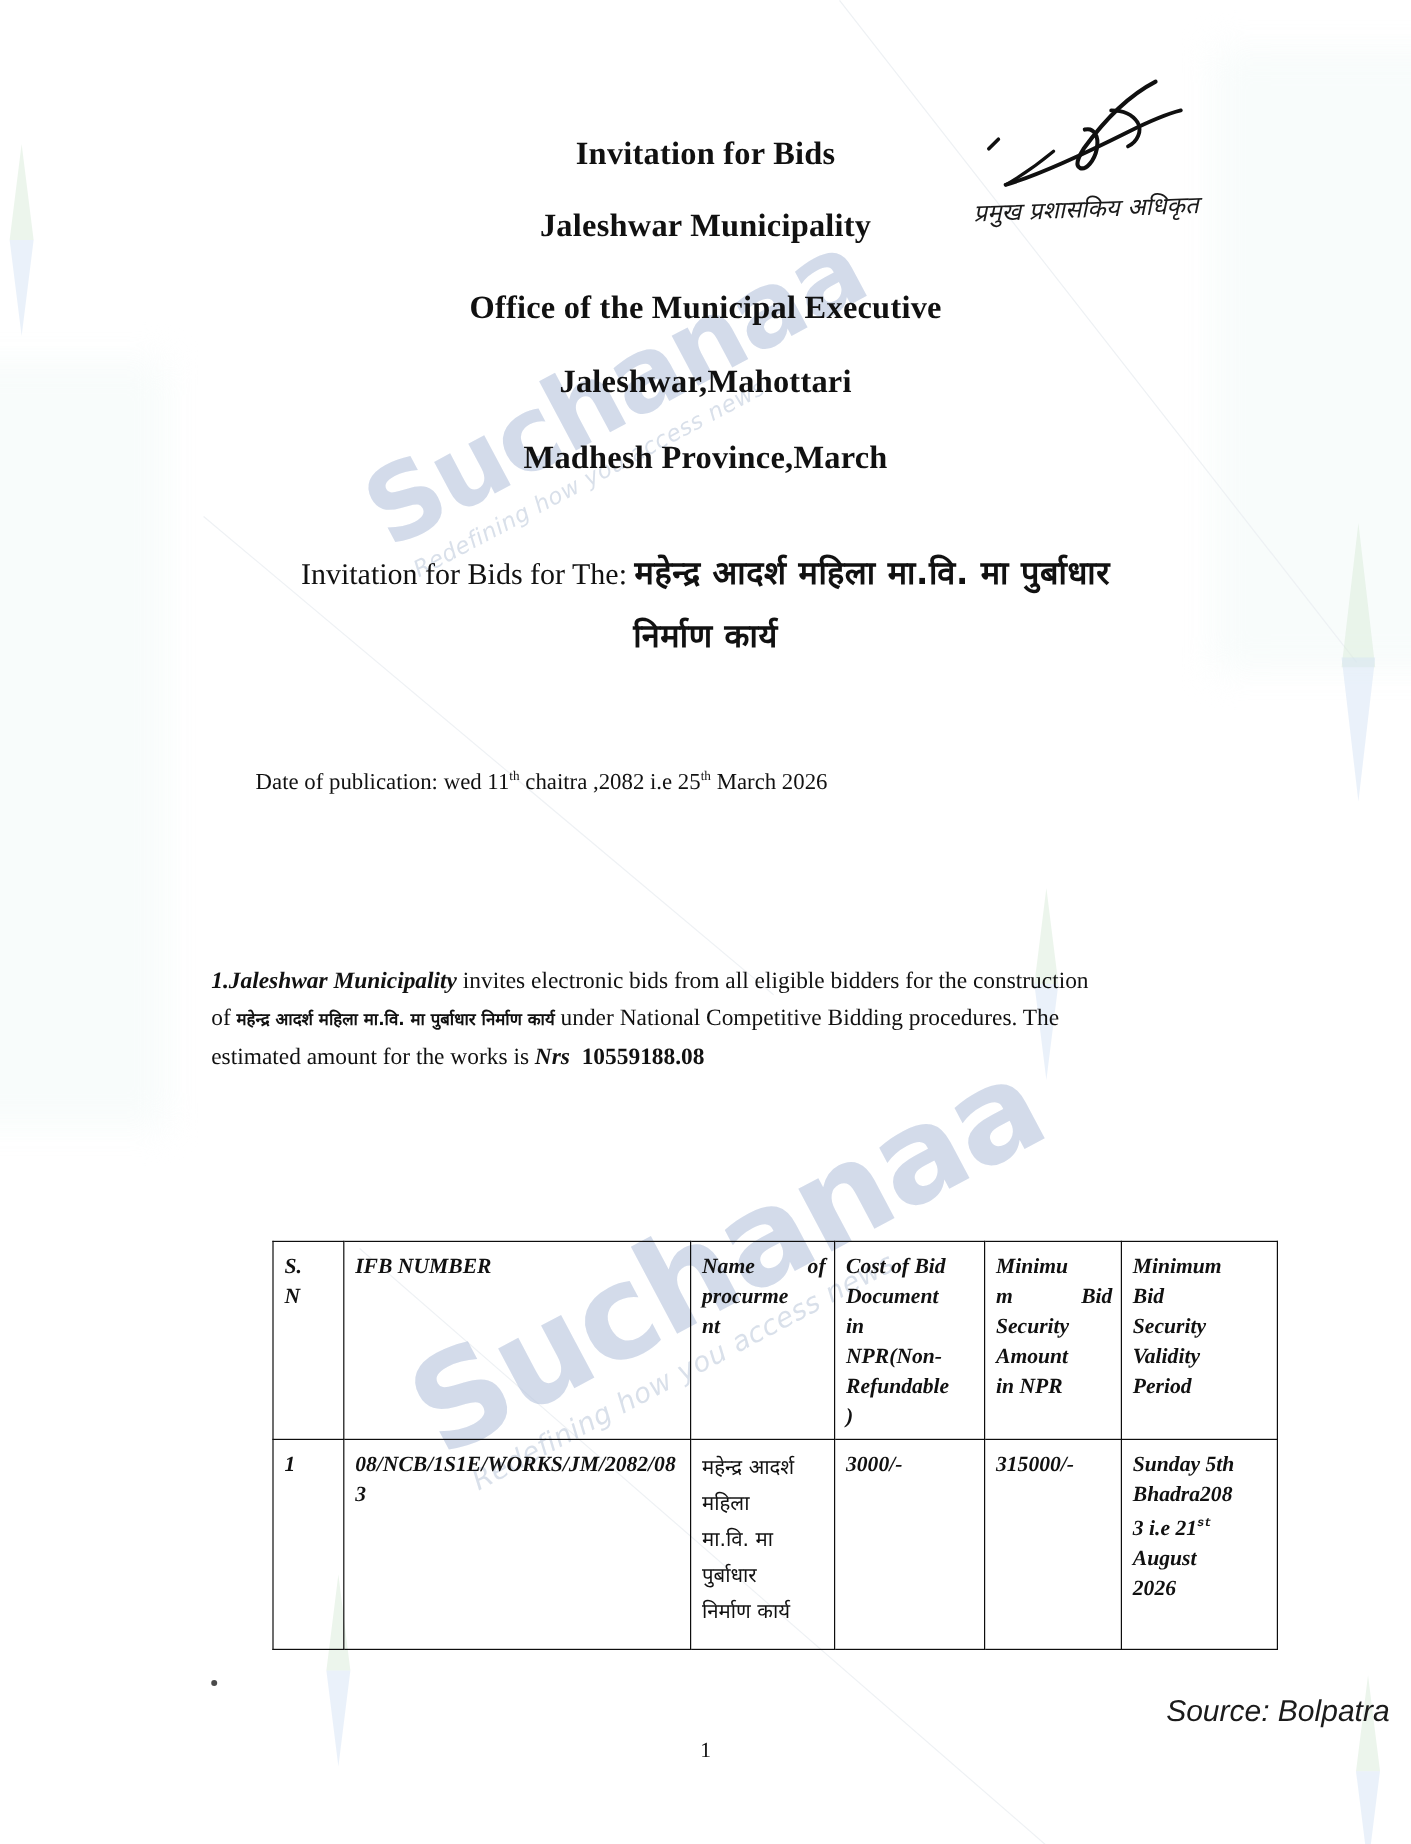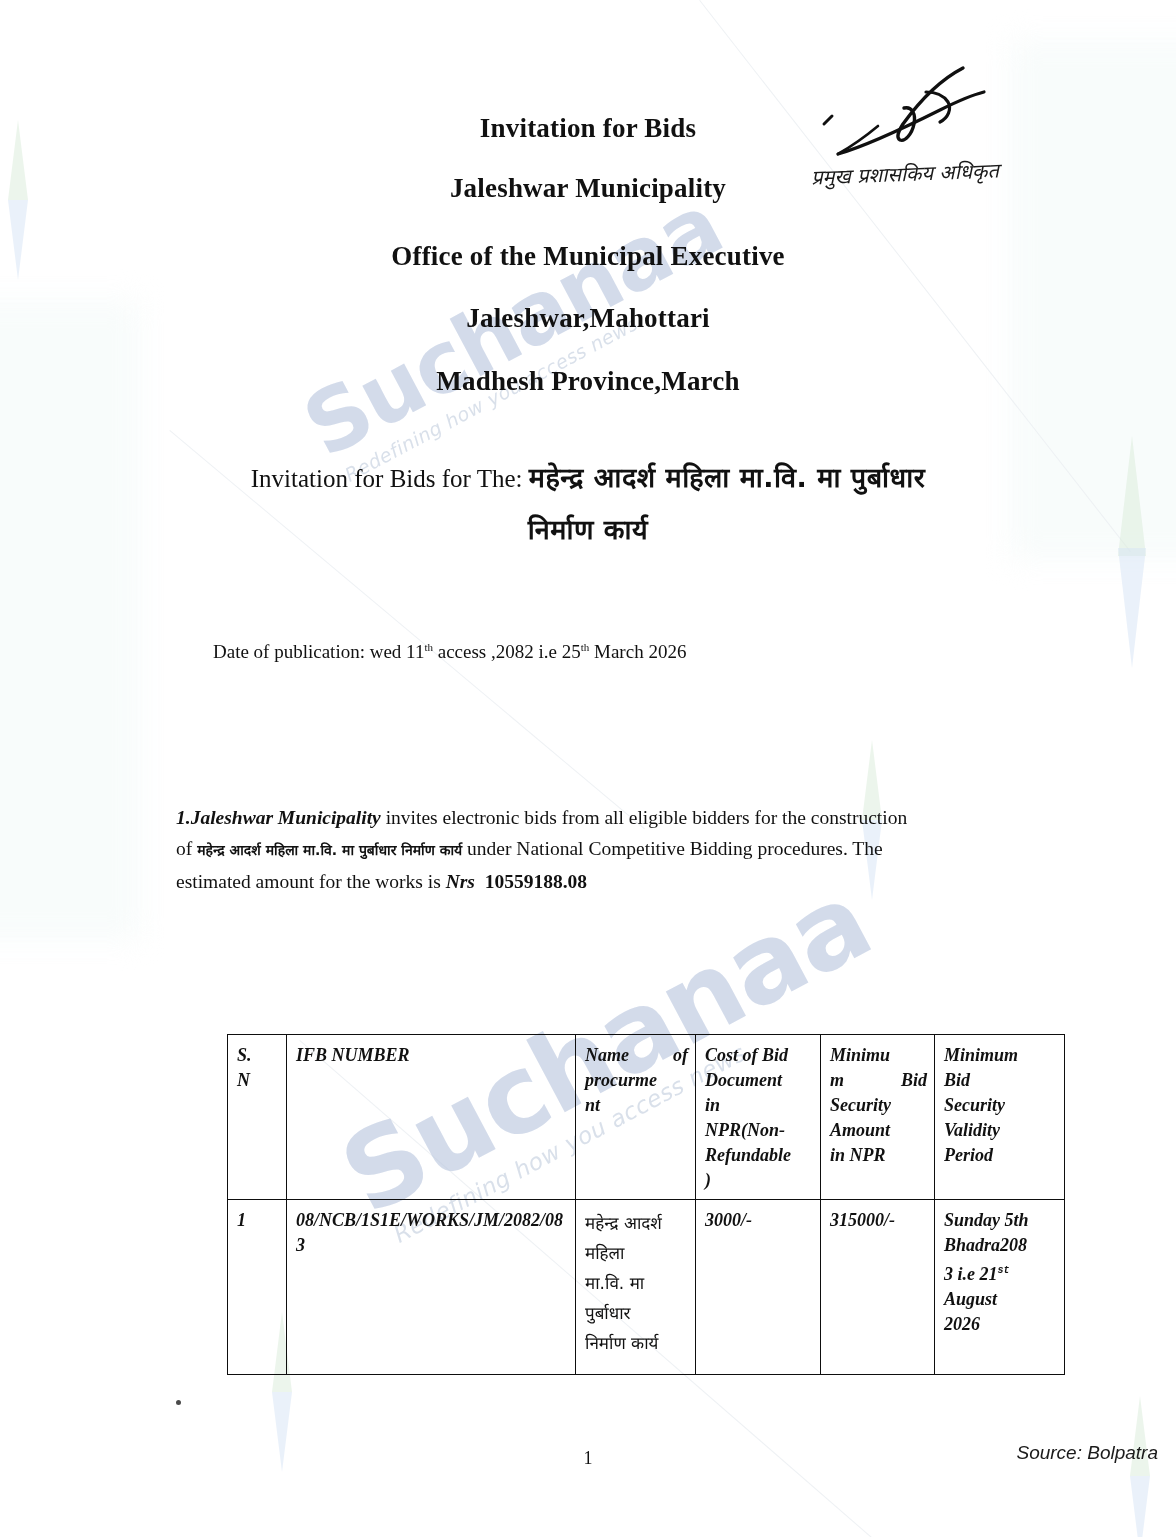--- a/index.html
+++ b/index.html
@@ -235,24 +235,24 @@
   #page-number {
     position: absolute;
     left: 0; right: 0;
     top: 1448px;
     text-align: center;
     font-size: 18px;
   }
   #source-credit {
     position: absolute;
     right: 18px;
-    top: 1442px;
+    top: 1412px;
     font-family: "Liberation Sans", sans-serif;
     font-style: italic;
-    font-size: 19px;
+    font-size: 25px;
     color: #1b1b1b;
   }
   #speck {
     position: absolute;
     left: 176px;
     top: 1400px;
     width: 5px;
     height: 5px;
     background: #2a2a2a;
     border-radius: 50%;
@@ -333,21 +333,21 @@
       <span class="np">महेन्द्र आदर्श महिला मा.वि. मा पुर्बाधार</span>
     </div>
     <div id="ifb-headline-2">
       <span>निर्माण कार्य</span>
     </div>
 
     <div id="meta-block">
       <div>
         <span>Date of publication:</span>
         <span>wed 11</span><sup>th</sup>
-        <span>access ,2082</span>
+        <span>chaitra ,2082</span>
         <span>i.e</span>
         <span>25</span><sup>th</sup>
         <span>March  2026</span>
       </div>
     </div>
 
     <p id="para-1">
       <span class="lead">1.Jaleshwar Municipality</span><span> invites electronic bids from all eligible bidders for the construction of </span><span class="np">महेन्द्र आदर्श महिला मा.वि. मा पुर्बाधार निर्माण कार्य</span><span> under National Competitive Bidding procedures. The estimated amount for the works is </span><span class="nrs">Nrs</span>&nbsp;&nbsp;<span class="amount">10559188.08</span>
     </p>
 

